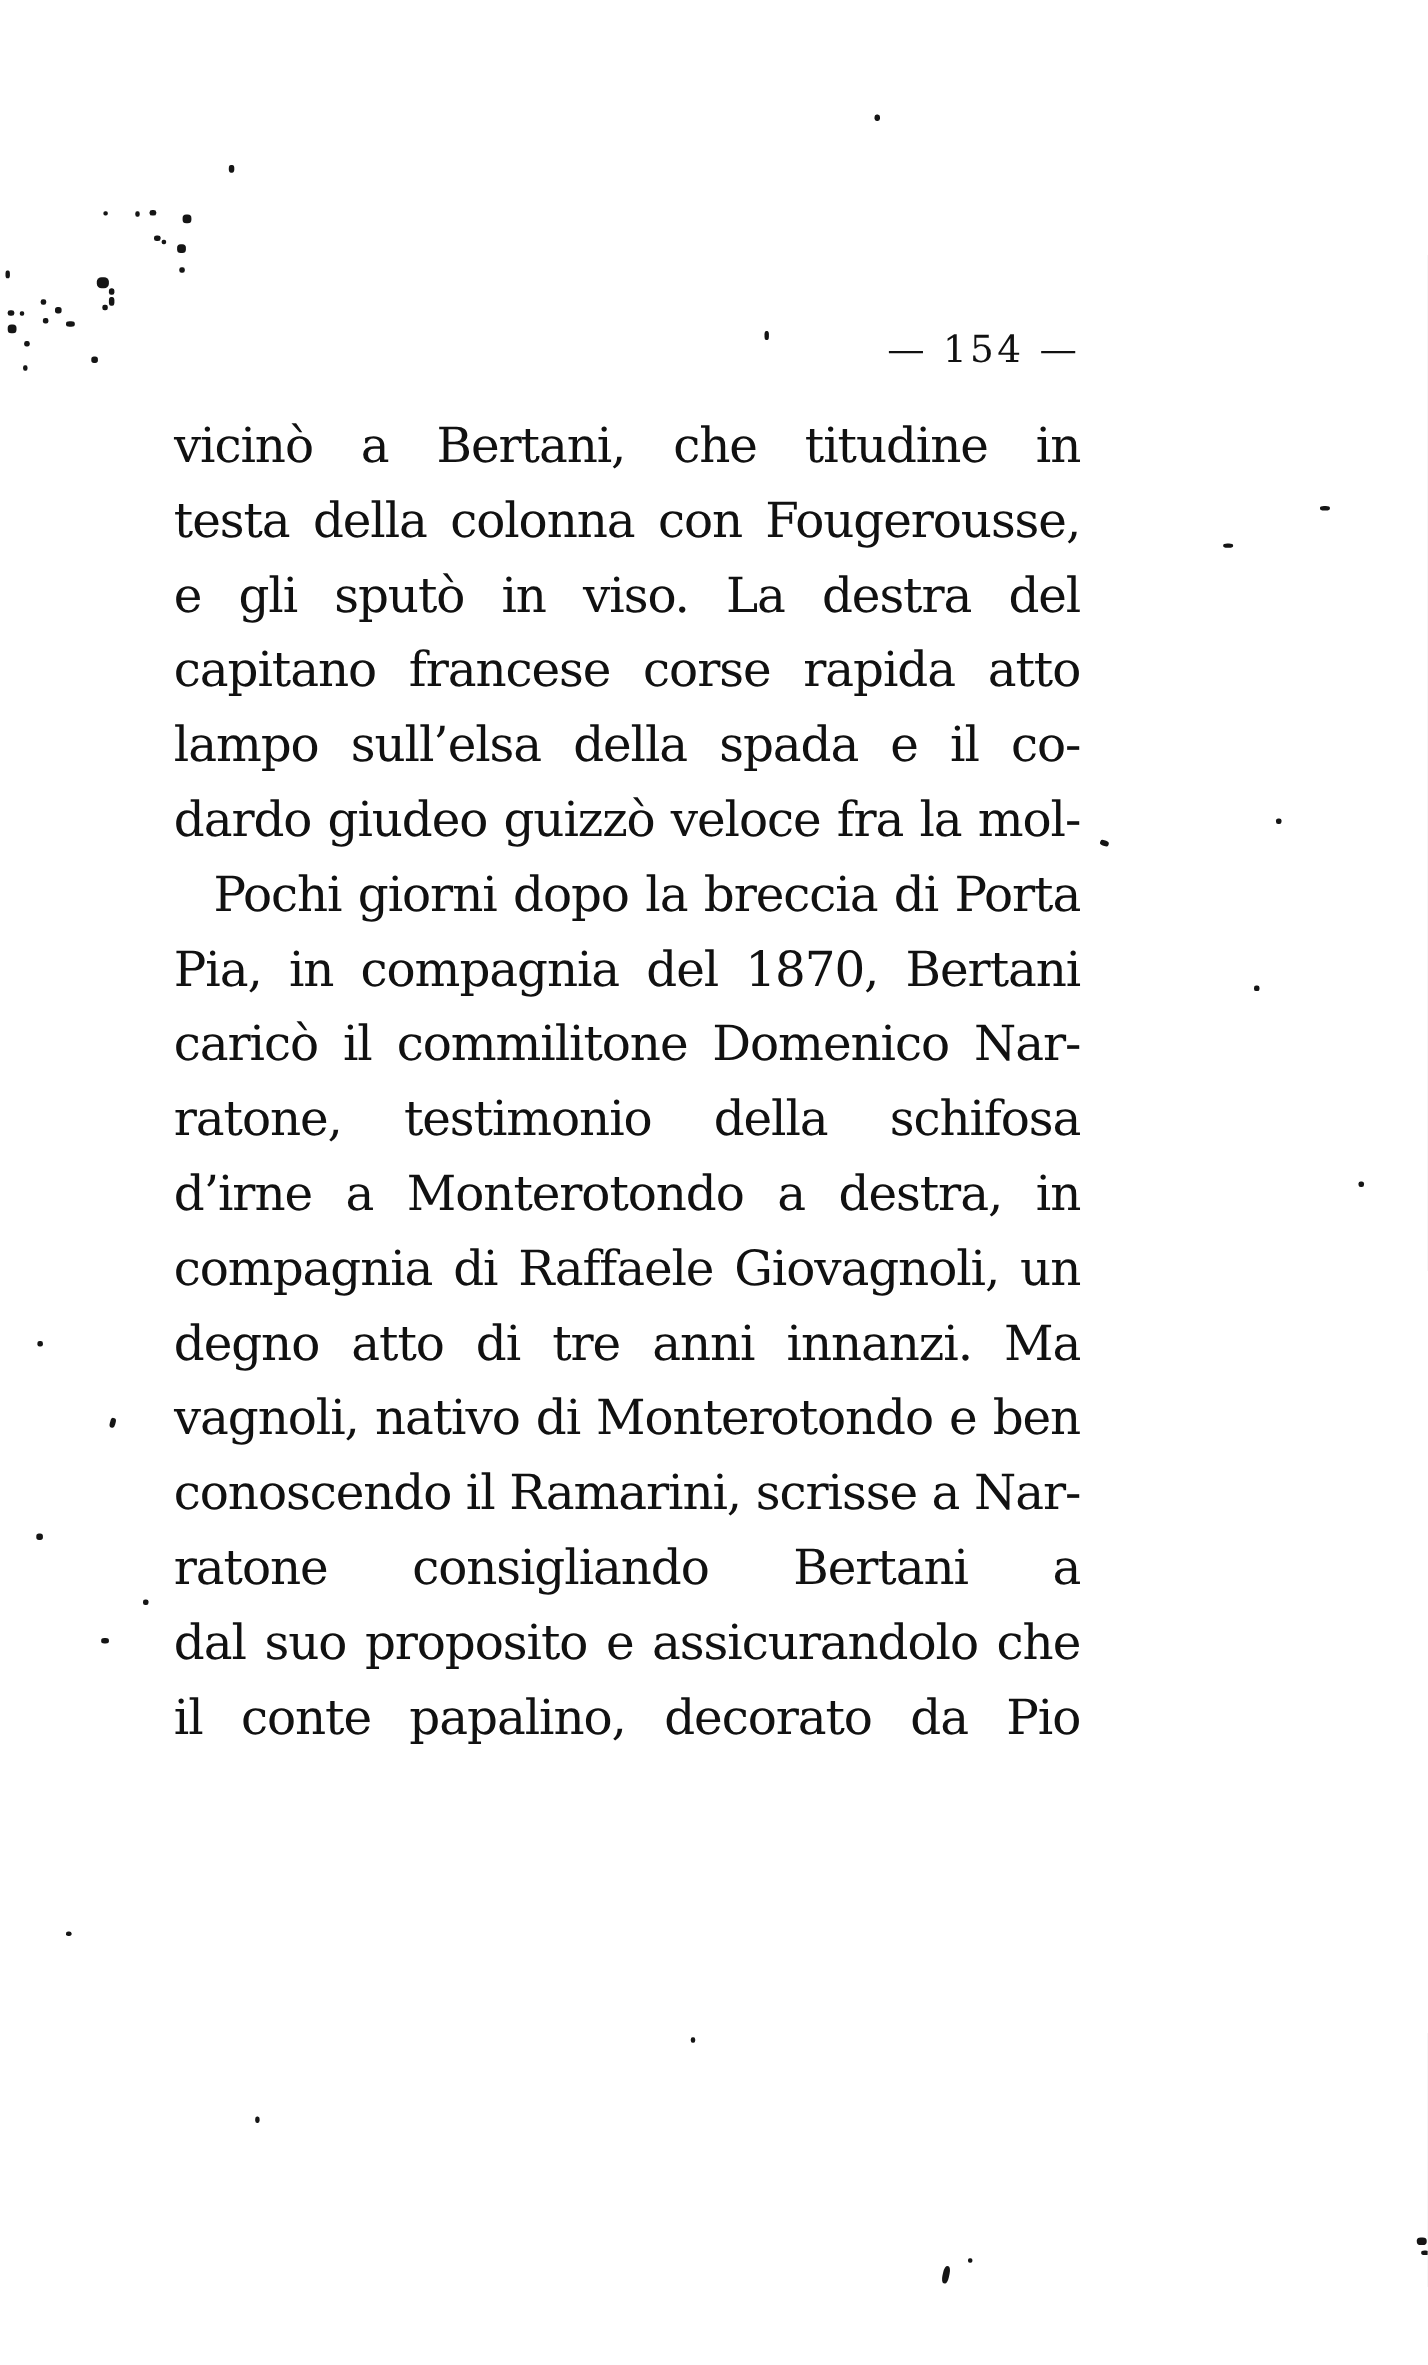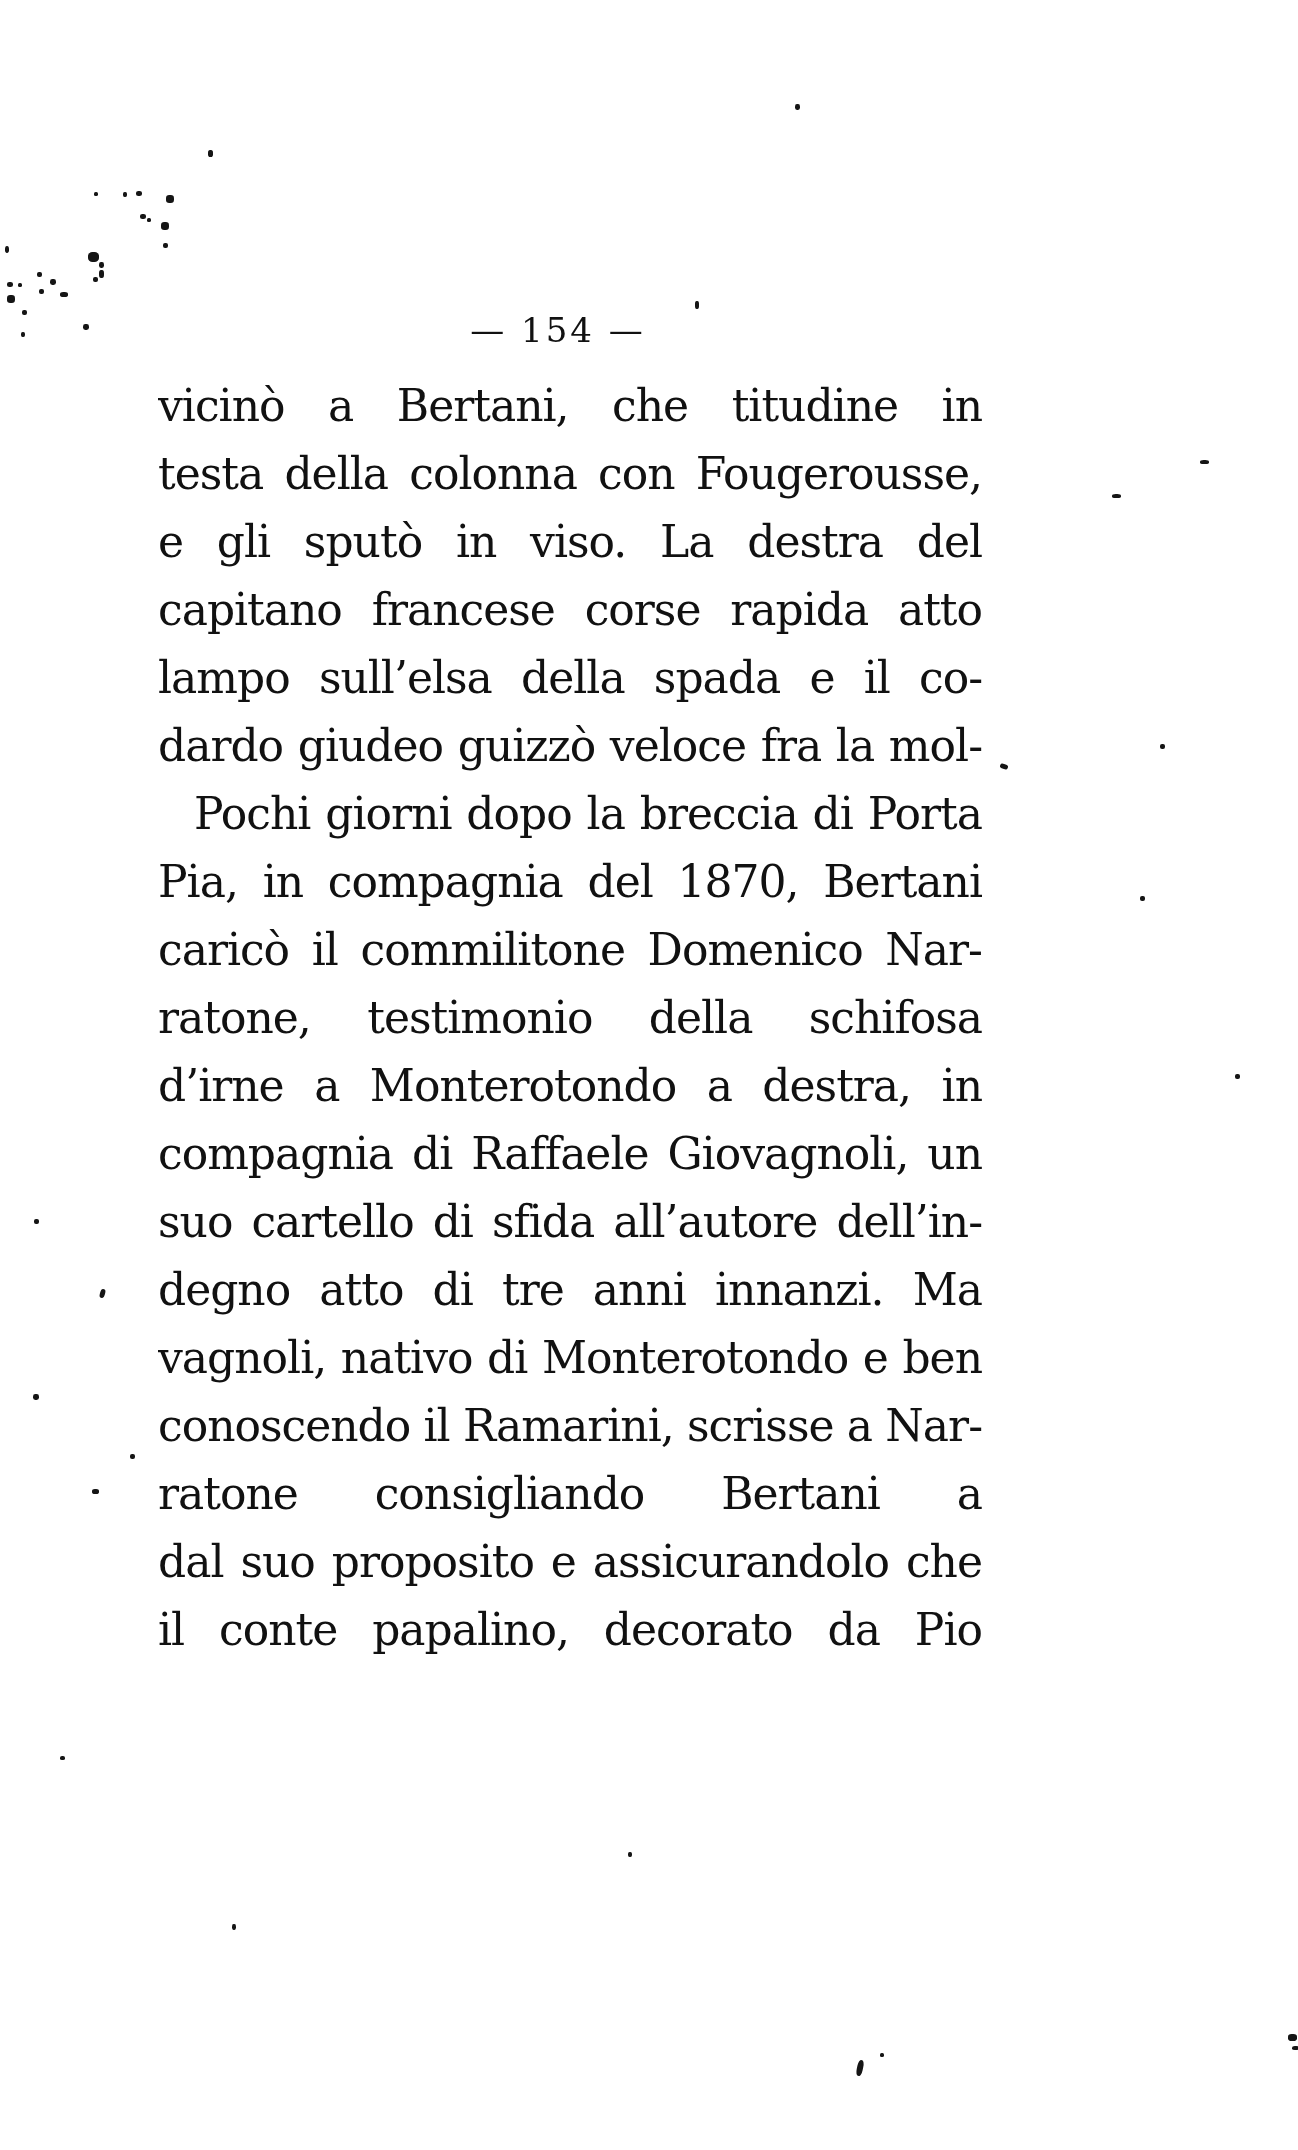--- a/index.html
+++ b/index.html
@@ -6,26 +6,25 @@
   .page{
     position:relative;
     width:1298px;height:2150px;
     background:#ffffff;
     font-family:"DejaVu Serif","Liberation Serif",serif;
     color:#111111;
     overflow:hidden;
   }
   .header{
     position:absolute;
-    left:146px;top:298px;width:824px;
-    text-align:center;
+    left:158px;top:298px;width:824px;
+    text-align:right;
     font-size:34px;
     letter-spacing:3px;
     white-space:nowrap;
-    margin-top:12px;
   }
   .textblock{
     position:absolute;
     left:158px;top:372px;width:824px;
     font-size:44px;
     letter-spacing:-1px;
   }
   .line{
     height:68px;
     line-height:68px;
@@ -60,21 +59,20 @@
       <div class="line just">e gli sputò in viso. La destra del severo</div>
       <div class="line just">capitano francese corse rapida atto</div>
       <div class="line just">lampo sull’elsa della spada e il co-</div>
       <div class="line just">dardo giudeo guizzò veloce fra la mol-</div>
       <div class="line just indent">Pochi giorni dopo la breccia di Porta</div>
       <div class="line just">Pia, in compagnia del 1870, Bertani in-</div>
       <div class="line just">caricò il commilitone Domenico Nar-</div>
       <div class="line just">ratone, testimonio della schifosa scena,</div>
       <div class="line just">d’irne a Monterotondo a destra, in</div>
       <div class="line just">compagnia di Raffaele Giovagnoli, un</div>
-      <div class="line just">suo cartello di sfida all’autore dell’in-</div>
       <div class="line just">degno atto di tre anni innanzi. Ma Gio-</div>
       <div class="line just">vagnoli, nativo di Monterotondo e ben</div>
       <div class="line just">conoscendo il Ramarini, scrisse a Nar-</div>
       <div class="line just">ratone consigliando Bertani a desistere</div>
       <div class="line just">dal suo proposito e assicurandolo che</div>
       <div class="line just">il conte papalino, decorato da Pio nono</div>
     </div>
   <div>
       <div class="speck" style="left: 208px; top: 150px; width: 5px; height: 7px;"></div>
       <div class="speck" style="left: 94px; top: 192px; width: 4px; height: 4px;"></div>

